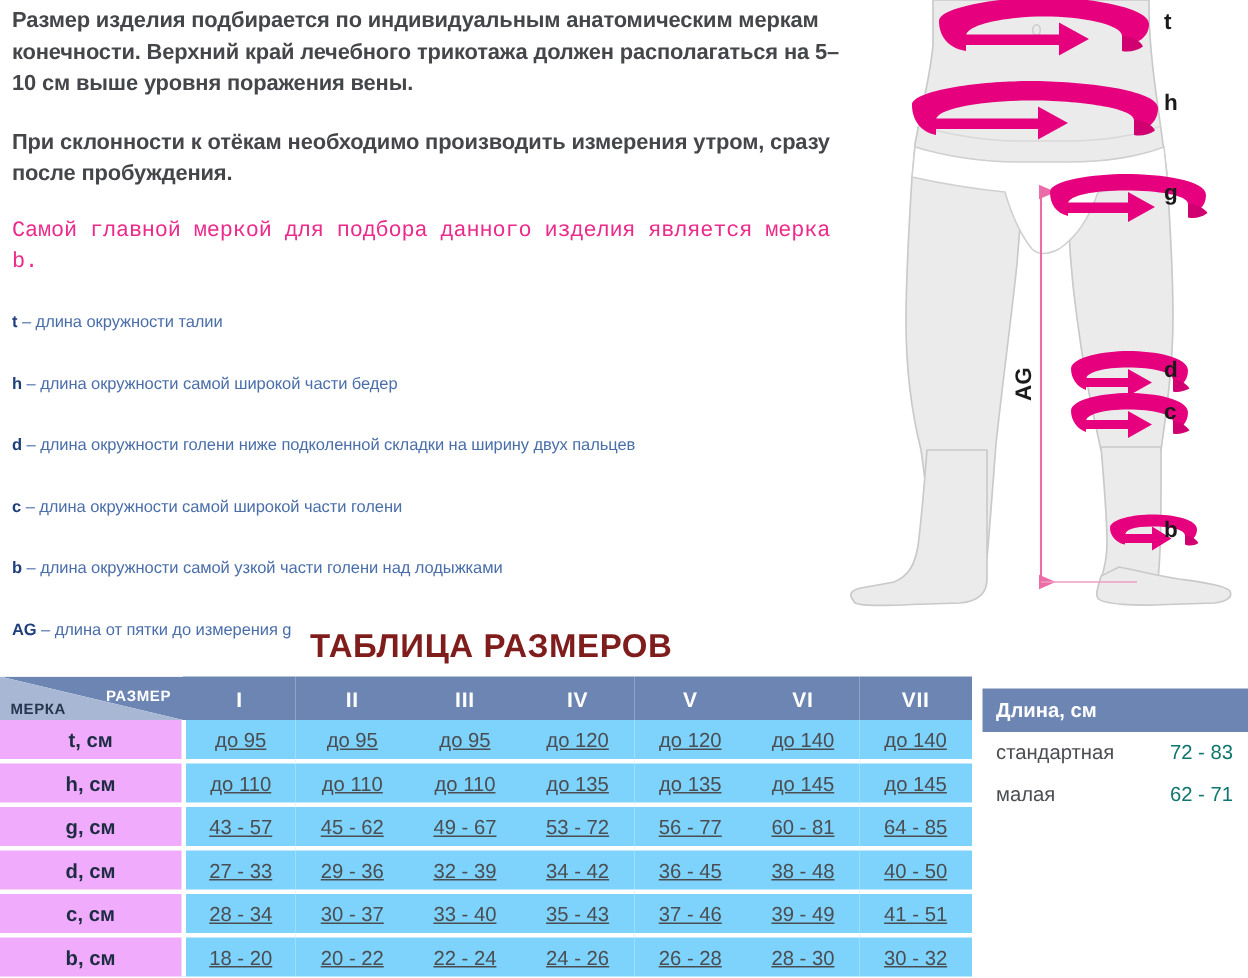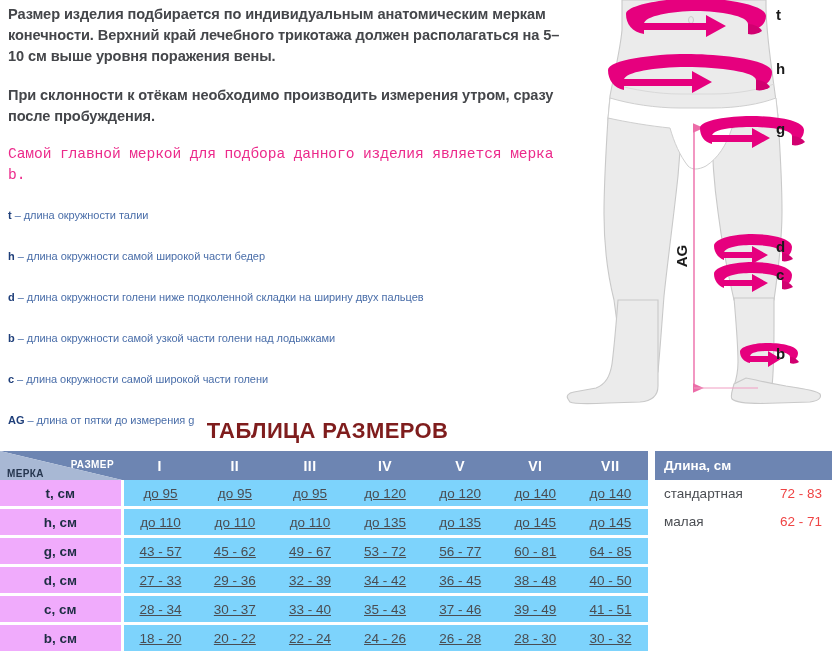--- a/index.html
+++ b/index.html
@@ -206,38 +206,39 @@
   #length-table .lt-head {
     background: #6d85b2;
     color: #ffffff;
     font-weight: bold;
     font-size: 13.5px;
     height: 29px;
     line-height: 29px;
     padding-left: 9px;
     box-sizing: border-box;
     width: 177px;
+    margin-top: 8px;
   }
   #length-table .lt-sub {
     color: #3a3c40;
     font-size: 13.5px;
     font-weight: bold;
     padding: 9px 0 7px 9px;
   }
   #length-table .lt-row {
     display: flex;
     justify-content: space-between;
     padding: 0 10px 0 9px;
     font-size: 13.5px;
     color: #4a4d52;
     height: 28px;
     line-height: 28px;
   }
   #length-table .lt-row .lt-val {
-    color: #ef4444;
+    color: #0f766e;
   }
 </style>
 </head>
 <body>
 
 <div id="top-area">
 
   <div id="text-column">
     <p class="para p1">Размер изделия подбирается по индивидуальным анатомическим меркам конечности. Верхний край лечебного трикотажа должен располагаться на 5–10 см выше уровня поражения вены.</p>
     <p class="para p2">При склонности к отёкам необходимо производить измерения утром, сразу после пробуждения.</p>
@@ -246,24 +247,24 @@
     <p class="legend-line">
       <span class="key">t</span><span class="dash"> – </span><span>длина окружности талии</span>
     </p>
     <p class="legend-line">
       <span class="key">h</span><span class="dash"> – </span><span>длина окружности самой широкой части бедер</span>
     </p>
     <p class="legend-line">
       <span class="key">d</span><span class="dash"> – </span><span>длина окружности голени ниже подколенной складки на ширину двух пальцев</span>
     </p>
     <p class="legend-line">
-      <span class="key">b</span><span class="dash"> – </span><span>длина окружности самой узкой части голени над лодыжками</span>
+      <span class="key">c</span><span class="dash"> – </span><span>длина окружности самой широкой части голени</span>
     </p>
     <p class="legend-line">
-      <span class="key">c</span><span class="dash"> – </span><span>длина окружности самой широкой части голени</span>
+      <span class="key">b</span><span class="dash"> – </span><span>длина окружности самой узкой части голени над лодыжками</span>
     </p>
     <p class="legend-line">
       <span class="key">AG</span><span class="dash"> – </span><span>длина от пятки до измерения g</span>
     </p>
   </div>
 
   <div id="illustration">
     <svg width="272" height="408" viewBox="0 0 272 408">
       <defs>
         <marker id="arrUp" markerWidth="8" markerHeight="8" refX="4" refY="7" orient="auto">

